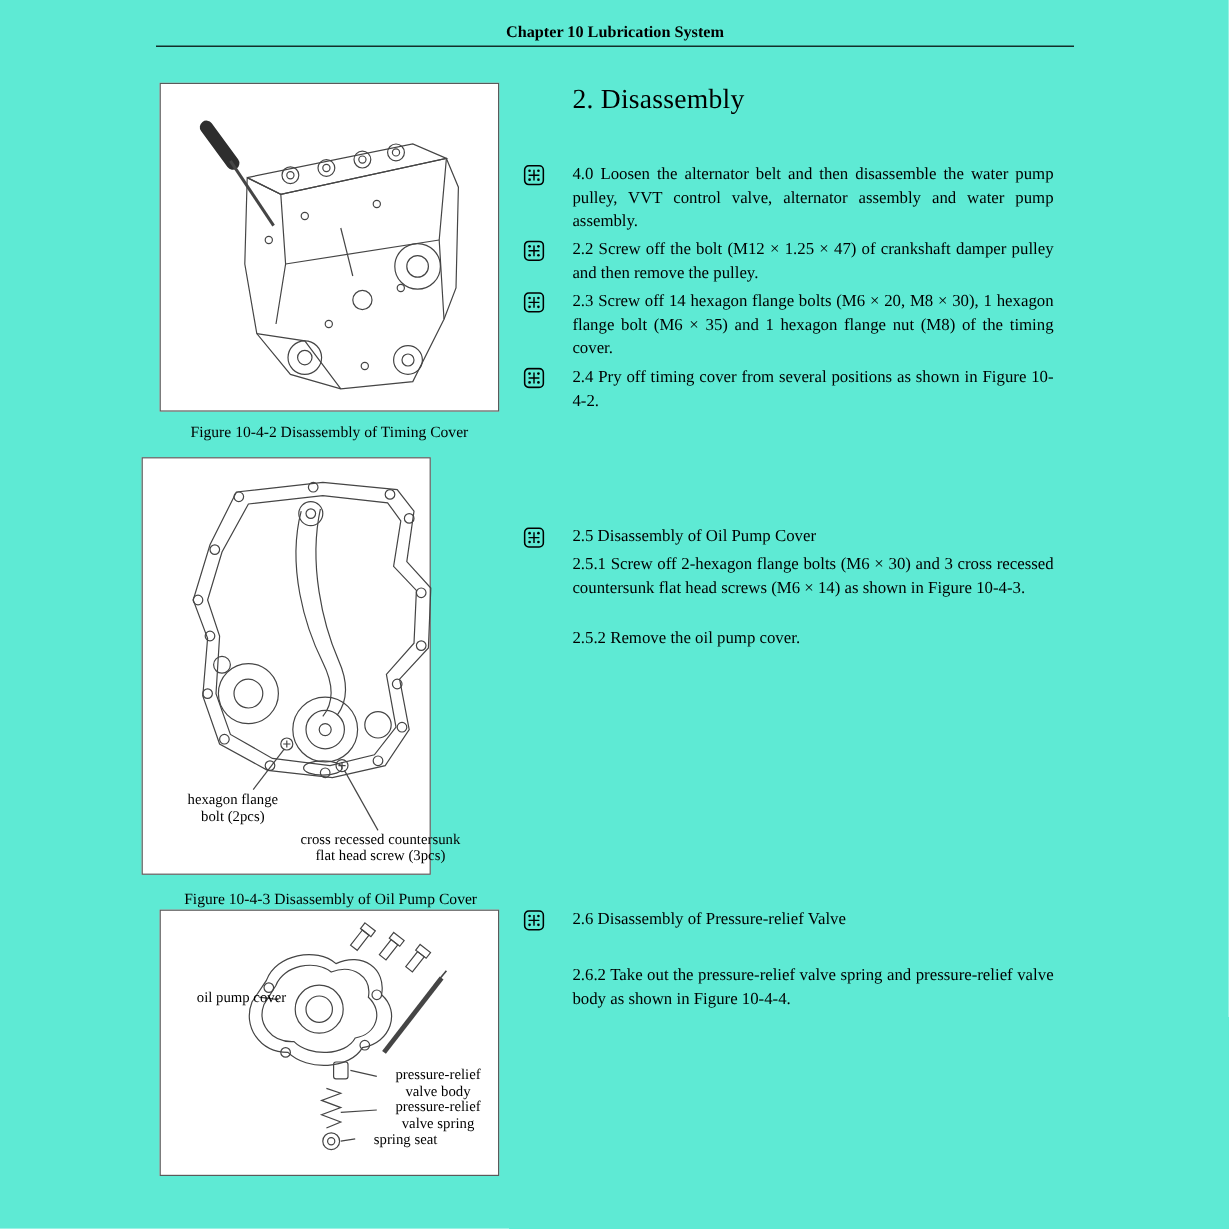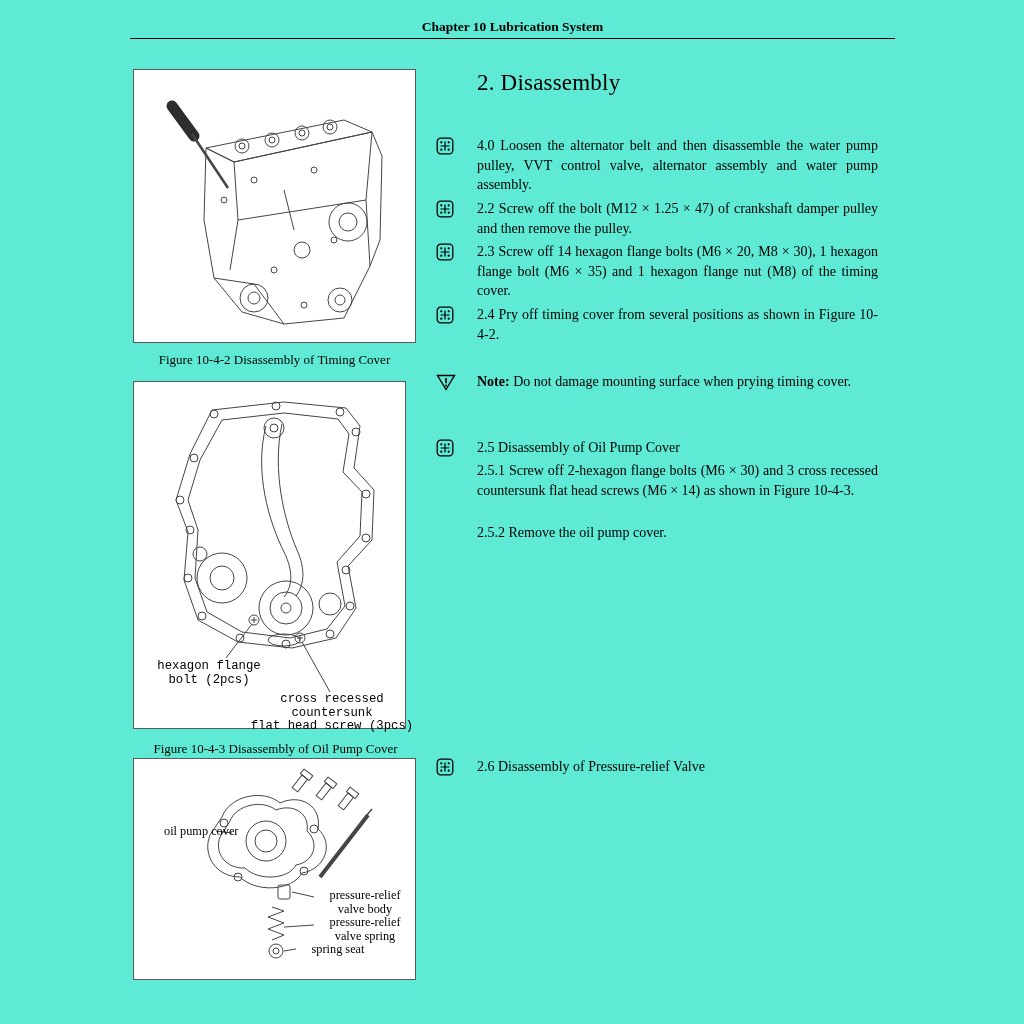--- a/index.html
+++ b/index.html
@@ -66,21 +66,21 @@
           <circle cx="180" cy="100" r="3"></circle>
         <circle cx="200" cy="170" r="3"></circle>
           <circle cx="140" cy="200" r="3"></circle>
         <circle cx="170" cy="235" r="3"></circle>
           <circle cx="90" cy="130" r="3"></circle>
       </g>
     </svg>
   </div>
   <div class="caption" style="left:133px; top:352px; width:283px;">Figure 10-4-2 Disassembly of Timing Cover</div>
 
-  <div class="fig" style="left:133px; top:381px; width:273px; height:348px;font-family:Liberation Mono, monospace;">
+  <div class="fig" style="left:118px; top:381px; width:241px; height:348px;">
     <svg width="283" height="346" viewBox="0 0 283 346">
       <g fill="none" stroke="#454545" stroke-width="1">
         <path d="M78,28 L150,20 L212,26 L226,44 L220,86 L240,108 L238,158 L214,184 L222,226 L202,256 L158,266 L104,260 L64,238 L50,198 L54,150 L42,118 L56,72 Z"></path>
         <path d="M88,38 L150,31 L204,37 L215,52 L209,90 L228,110 L226,154 L203,180 L211,224 L193,247 L156,256 L108,250 L73,230 L61,196 L64,148 L54,118 L66,78 Z"></path>
         <path d="M132,44 C120,90 135,140 150,170 C160,190 158,205 150,215"></path>
         <path d="M148,42 C138,88 150,138 163,168 C172,188 170,203 162,214"></path>
         <circle cx="140" cy="46" r="10"></circle>
           <circle cx="140" cy="46" r="4"></circle>
         <circle cx="88" cy="196" r="25"></circle>
           <circle cx="88" cy="196" r="12"></circle>
@@ -218,30 +218,20 @@
           <path d="M9 4.5 V13.5 M4.5 9 H13.5" stroke="#000" stroke-width="1.2" fill="none"></path>
           <circle cx="5.3" cy="5.3" r="1.1" fill="#000"></circle>
           <circle cx="12.7" cy="5.3" r="1.1" fill="#000"></circle>
           <circle cx="5.3" cy="12.7" r="1.1" fill="#000"></circle>
           <circle cx="12.7" cy="12.7" r="1.1" fill="#000"></circle>
         </svg>
     </span>
     <div class="tx">2.4 Pry off timing cover from several positions as shown in Figure 10-4-2.</div>
   </div>
 
-  <div class="row" style="top:372px;">
-    <span class="ic">
-      <svg width="20" height="19" viewBox="0 0 20 19">
-          <path d="M10 16.5 L1.5 2.5 H18.5 Z" fill="none" stroke="#000" stroke-width="1.4"></path>
-          <line x1="10" y1="5" x2="10" y2="10.2" stroke="#000" stroke-width="1.6"></line>
-          <circle cx="10" cy="12.6" r="1" fill="#000"></circle>
-        </svg>
-    </span>
-    <div class="tx"><b>Note:</b> <span>Do not damage mounting surface when prying timing cover.</span></div>
-  </div>
 
   <div class="row" style="top:438px;">
     <span class="ic">
       <svg width="18" height="18" viewBox="0 0 18 18">
           <rect x="1.2" y="1.2" width="15.6" height="15.6" rx="3.5" fill="none" stroke="#000" stroke-width="1.3"></rect>
           <path d="M9 4.5 V13.5 M4.5 9 H13.5" stroke="#000" stroke-width="1.2" fill="none"></path>
           <circle cx="5.3" cy="5.3" r="1.1" fill="#000"></circle>
           <circle cx="12.7" cy="5.3" r="1.1" fill="#000"></circle>
           <circle cx="5.3" cy="12.7" r="1.1" fill="#000"></circle>
           <circle cx="12.7" cy="12.7" r="1.1" fill="#000"></circle>
@@ -266,14 +256,17 @@
           <circle cx="5.3" cy="5.3" r="1.1" fill="#000"></circle>
           <circle cx="12.7" cy="5.3" r="1.1" fill="#000"></circle>
           <circle cx="5.3" cy="12.7" r="1.1" fill="#000"></circle>
           <circle cx="12.7" cy="12.7" r="1.1" fill="#000"></circle>
         </svg>
     </span>
     <div class="tx">2.6 Disassembly of Pressure-relief Valve</div>
   </div>
 
 
+  <div class="row" style="top:804px;">
+    <div class="tx">2.6.2 Take out the pressure-relief valve spring and pressure-relief valve body as shown in Figure 10-4-4.</div>
+  </div>
 
 </div>
 
 </body></html>

